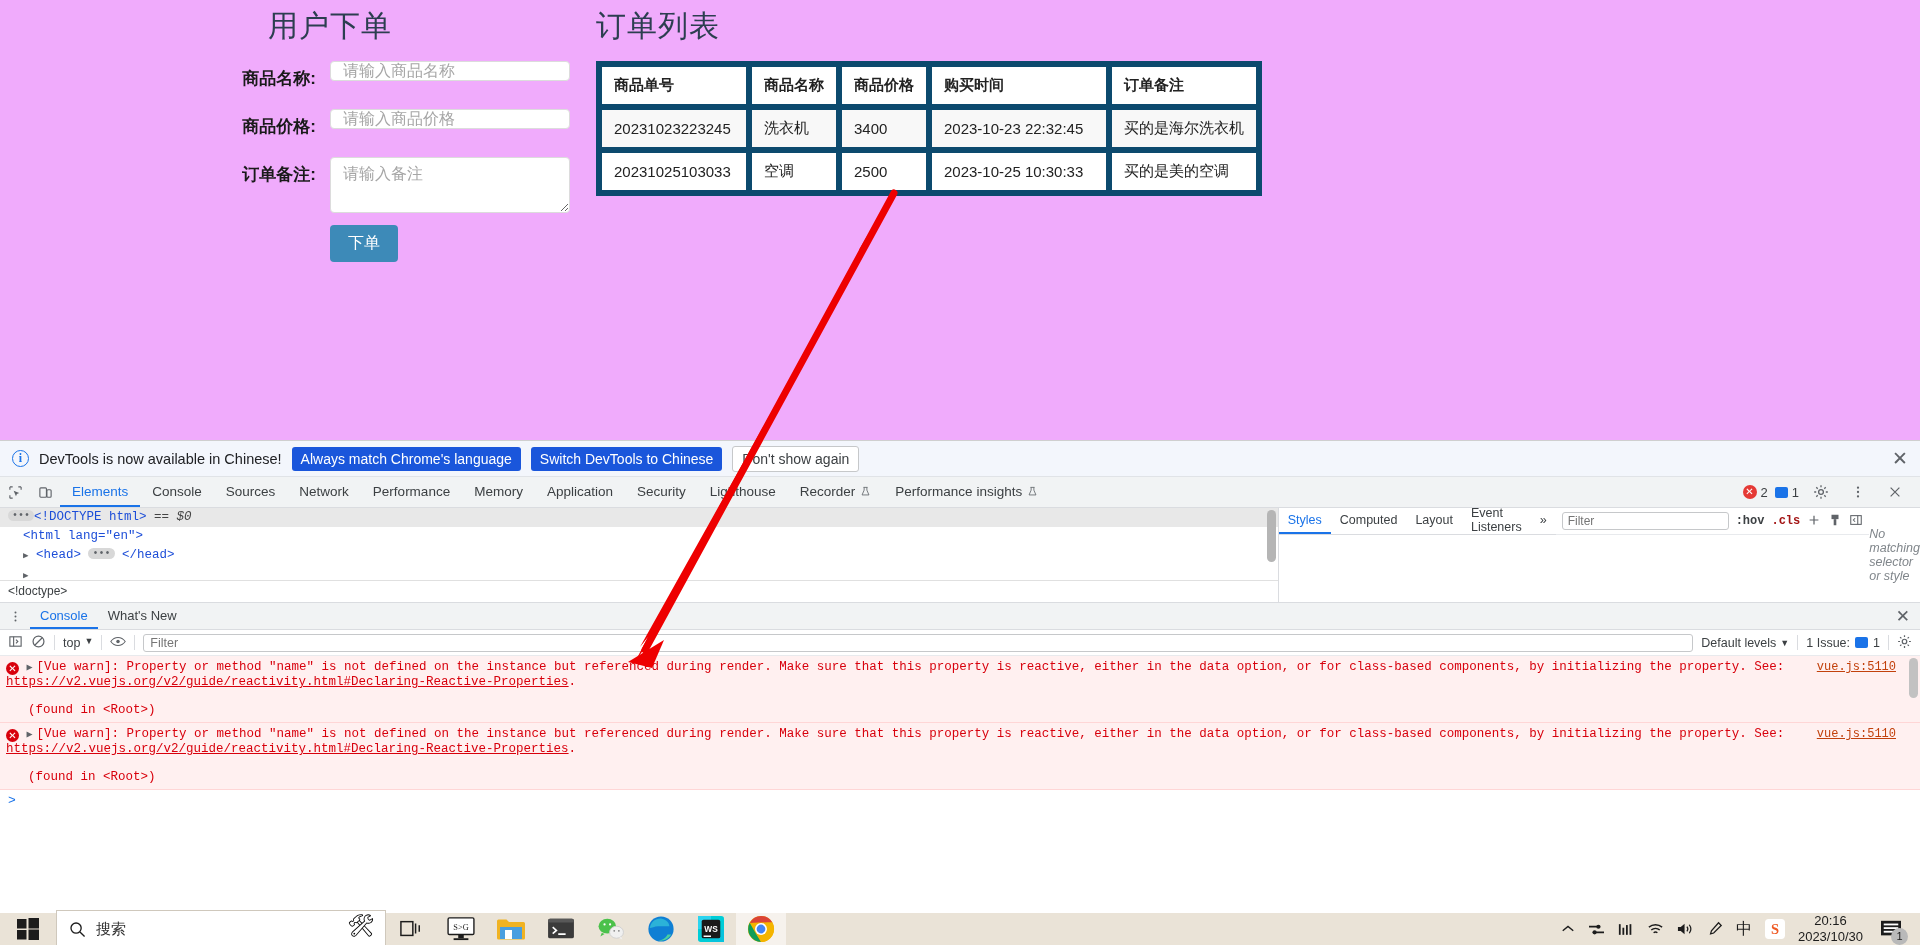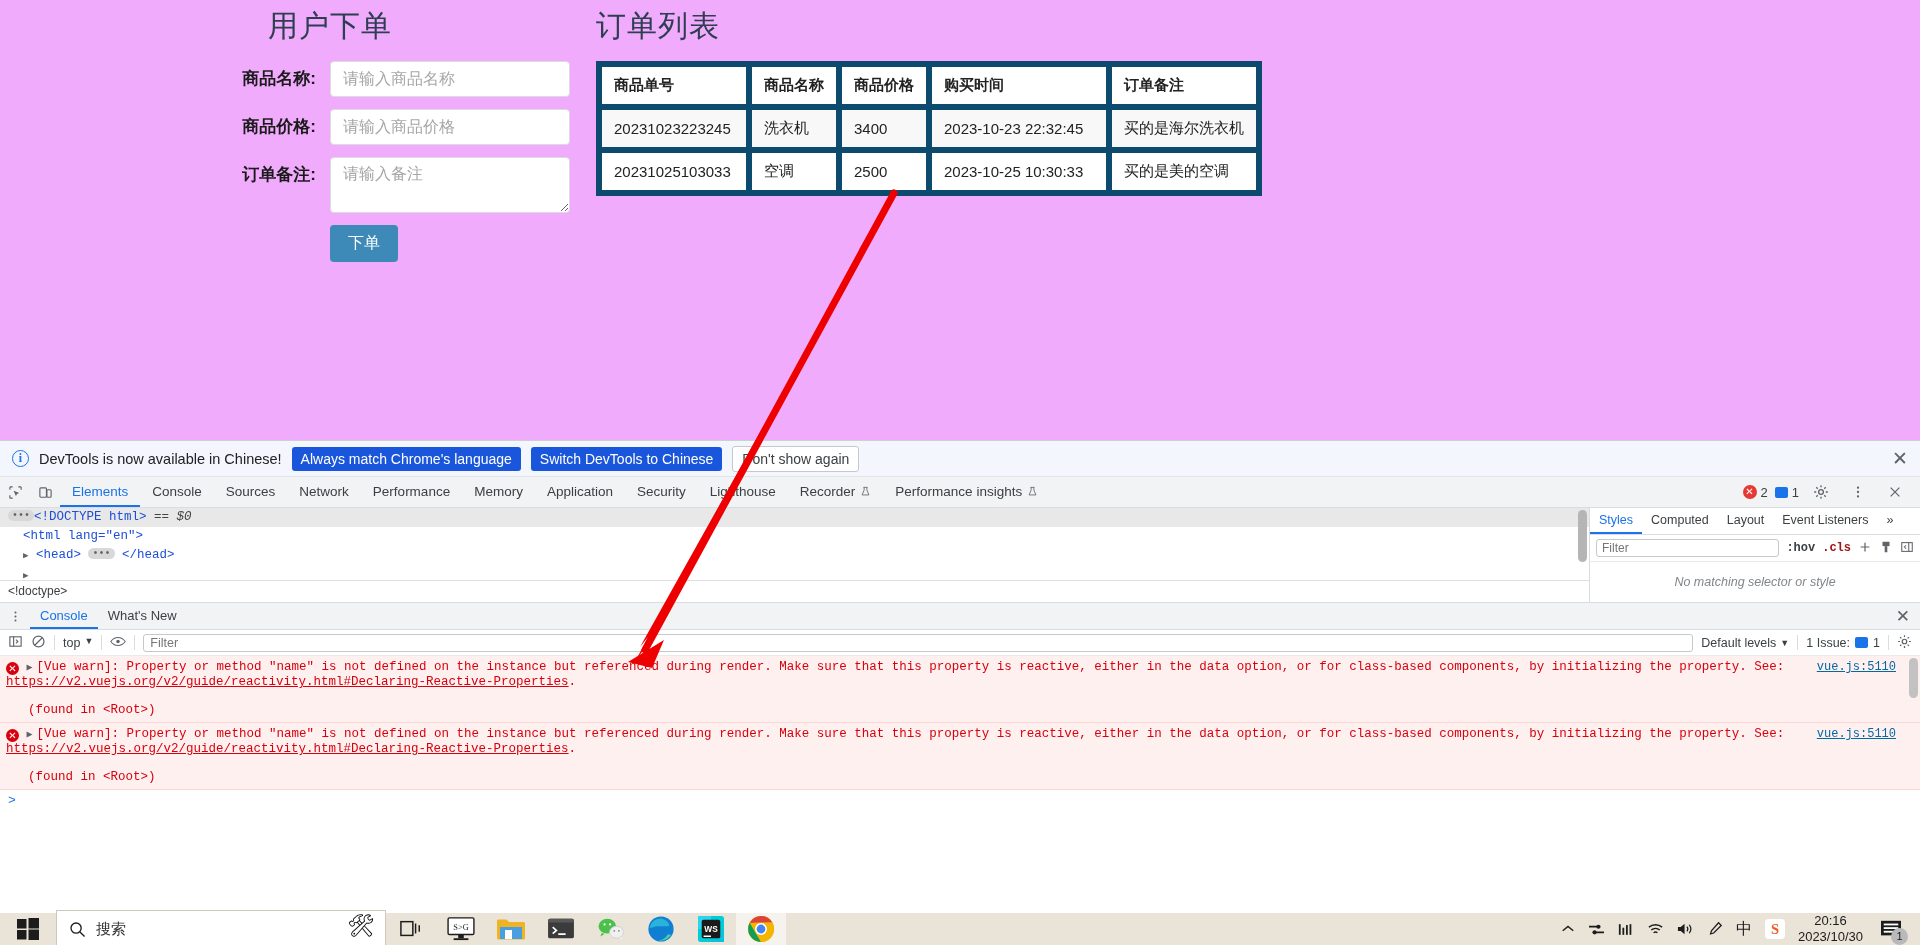--- a/index.html
+++ b/index.html
@@ -25,21 +25,21 @@
     font-size: 30px; font-weight: 400; color: #2c3e50;
     margin: 0 0 14px 88px; letter-spacing: 1px;
   }
   .form-row { display: flex; align-items: flex-start; margin-bottom: 12px; }
   .form-label {
     width: 150px; text-align: right; padding-right: 14px;
     font-size: 17px; font-weight: bold; color: #1a1a1a;
     line-height: 36px;
   }
   .form-control {
-    width: 240px; height: 36px;
+    width: 240px; height: 20px;
     border: 1px solid #dcdcdc; border-radius: 4px;
     padding: 6px 12px; font-size: 16px; color: #333;
     font-family: "Liberation Sans", sans-serif;
     outline: none; background: #fff;
   }
   .form-control::placeholder { color: #a6a6a6; }
   textarea.form-control { height: 56px; resize: vertical; line-height: 1.3; }
   .btn-submit {
     margin-left: 150px; 
     background: #3d8ab8; color: #fff; border: none; border-radius: 4px;
@@ -131,21 +131,21 @@
   .dom-ellipsis { display: inline-block; background: #d8d8d8; border-radius: 7px; padding: 0 4px; color: #5f6368; font-size: 10px; line-height: 11px; vertical-align: 2px; }
   .arrow-tri { color: #5f6368; font-size: 9px; }
   #breadcrumb {
     position: absolute; left: 0; bottom: 0; width: 100%; height: 22px;
     background: #fff; border-top: 1px solid #e0e0e0;
     font-family: "Liberation Sans", sans-serif; font-size: 12px; color: #3c4043;
     display: flex; align-items: center; padding-left: 8px;
   }
   #dom-scroll { position: absolute; right: 2px; top: 2px; width: 9px; height: 52px; background: #b5b5b5; border-radius: 5px; }
 
-  #styles-pane { flex: 0 0 330px; display: flex; flex-direction: column; background: #fff; }
+  #styles-pane { flex: 0 0 330px; display: flex; background: #fff; }
   #styles-tabs {
     height: 27px; display: flex; align-items: stretch; font-size: 12.5px; color: #3c4043;
     border-bottom: 1px solid #dadce0;
   }
   .st-tab { padding: 0 9px; display: flex; align-items: center; cursor: pointer; border-bottom: 2px solid transparent; }
   .st-tab.active { color: #1a73e8; border-bottom-color: #1a73e8; }
   #styles-toolbar { height: 27px; display: flex; align-items: center; gap: 7px; padding: 0 6px; border-bottom: 1px solid #e8eaed; font-size: 12px; }
   #styles-filter {
     flex: 1 1 auto; height: 18px; border: 1px solid #c6c8ca; border-radius: 3px;
     font-size: 12px; padding: 0 5px; color: #3c4043; outline: none;
@@ -171,21 +171,21 @@
     flex: 1 1 auto; height: 18px; border: 1px solid #c6c8ca; border-radius: 3px;
     font-size: 12.5px; padding: 0 6px; outline: none; background: #fff;
     font-family: "Liberation Sans", sans-serif; color: #3c4043;
   }
   .tb-sep { width: 1px; height: 15px; background: #dadce0; }
   #console-body { flex: 1 1 auto; overflow: hidden; position: relative; font-family: "Liberation Mono", monospace; font-size: 12.5px; }
   .msg-error {
     background: #fff0f0; border-bottom: 1px solid #ffd6d6;
     color: #d8000c; padding: 4px 8px 4px 6px; position: relative; line-height: 15px;
   }
-  .msg-src { position: absolute; right: 24px; top: 4px; color: #0369a1; text-decoration: underline; font-size: 12px; }
+  .msg-src { position: absolute; right: 24px; top: 4px; color: #c2410c; text-decoration: underline; font-size: 12px; }
   .err-icon-sm {
     width: 13px; height: 13px; border-radius: 50%; background: #d8000c; color: #fff;
     font-size: 10px; line-height: 13px; text-align: center; display: inline-block;
     font-family: "Liberation Sans", sans-serif; vertical-align: -2px;
   }
   .msg-found { padding-left: 22px; display: block; margin-top: 13px; }
   .disc { color: #5f6368; font-size: 10px; display: inline-block; width: 10px; }
   #console-prompt { padding: 3px 8px; color: #1a73e8; font-family: "Liberation Mono", monospace; font-size: 13px; }
   #console-scroll { position: absolute; right: 2px; top: 2px; width: 9px; height: 40px; background: #c2c2c2; border-radius: 5px; }
 

